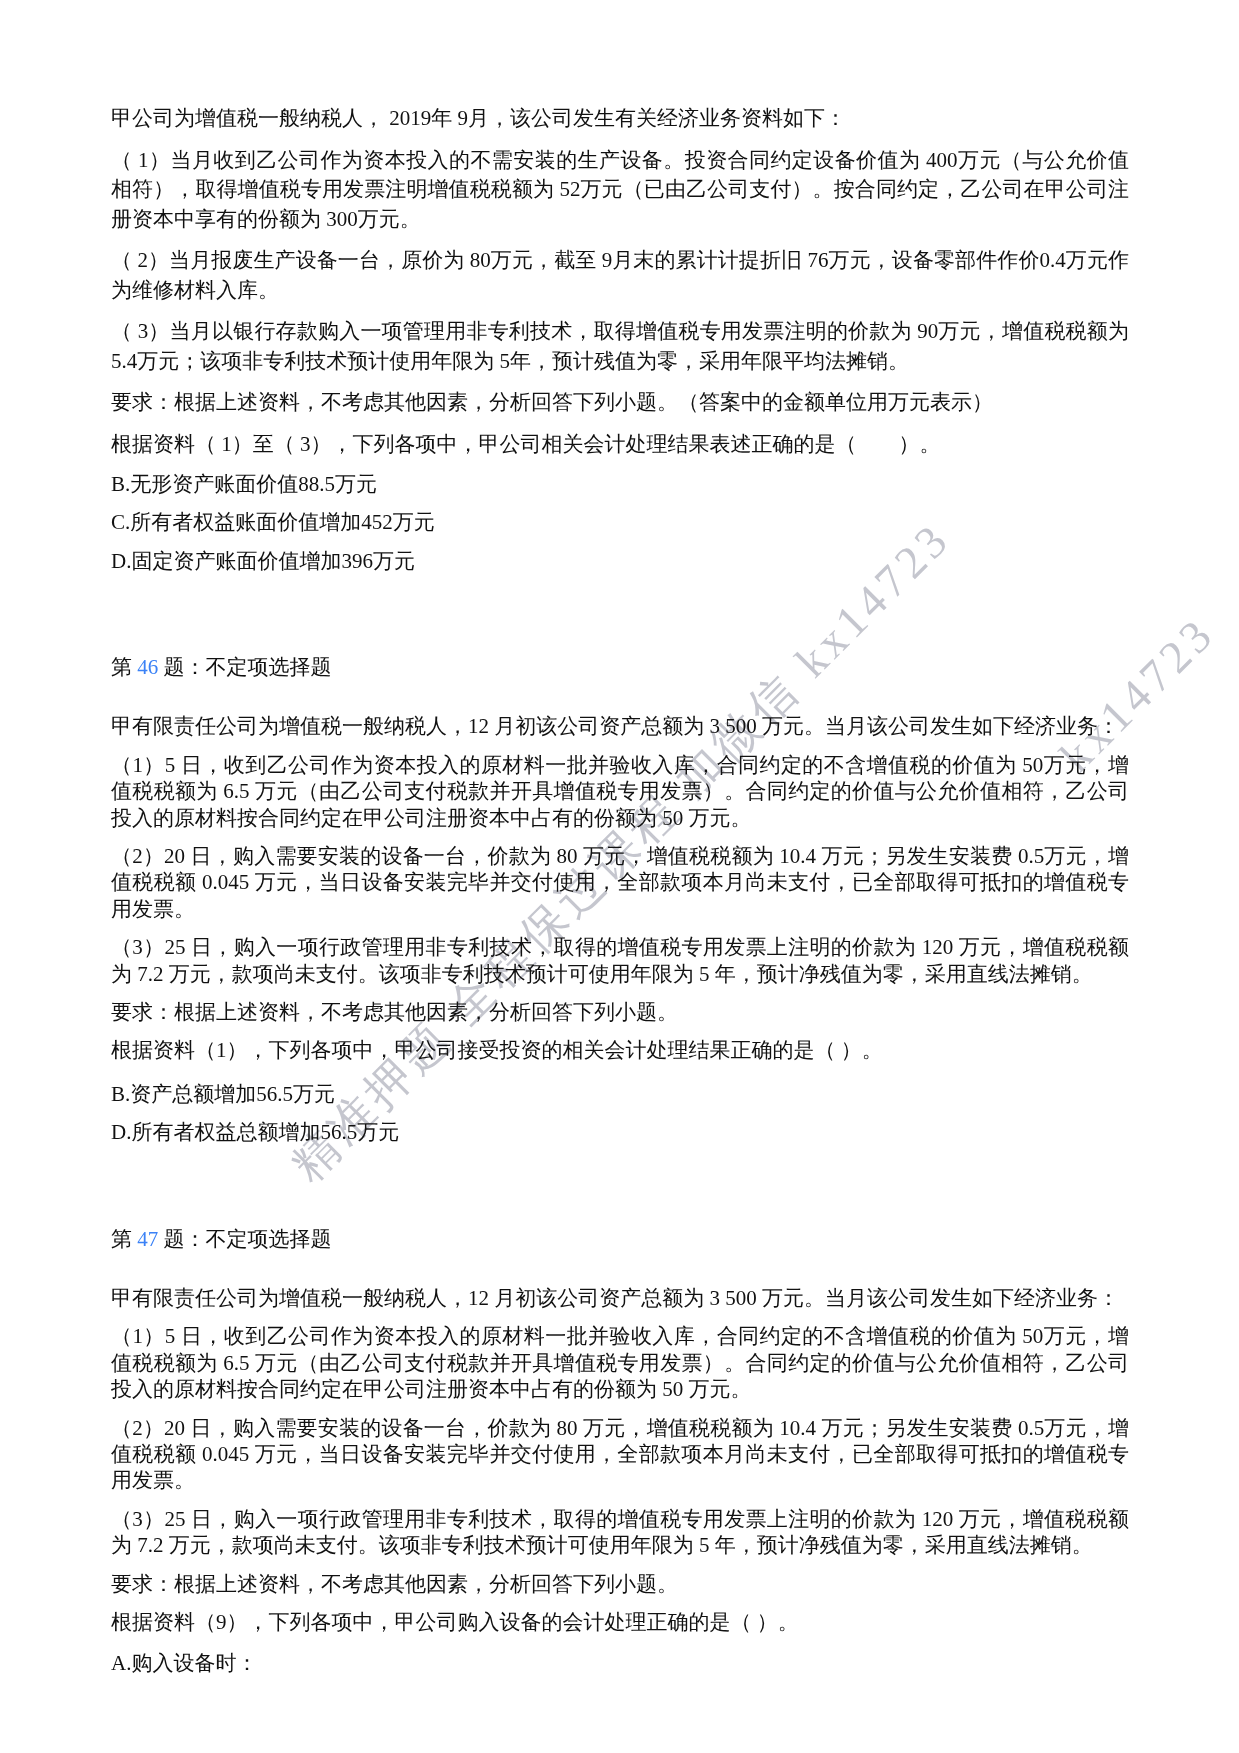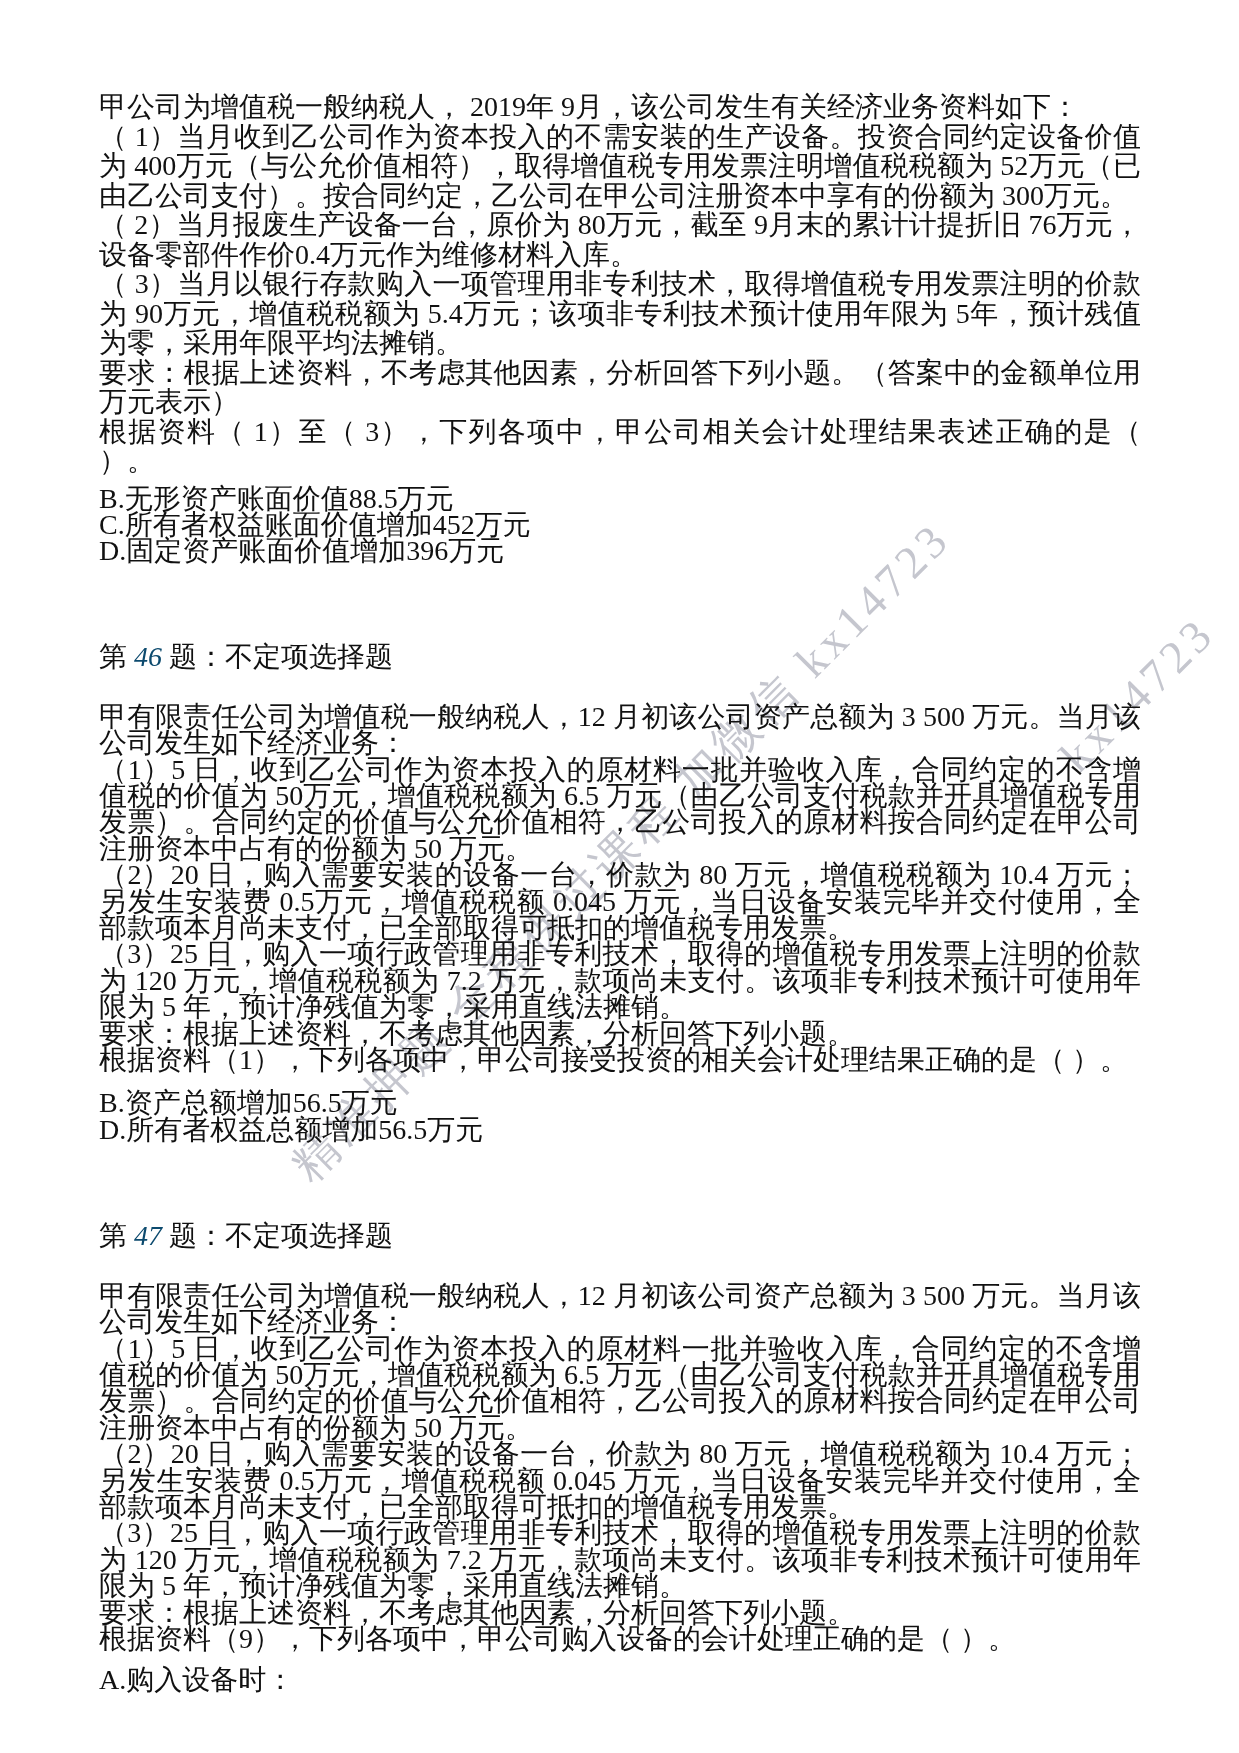--- a/index.html
+++ b/index.html
@@ -11,39 +11,39 @@
     overflow:hidden;
     font-family:"Liberation Serif","DejaVu Serif",serif;
     color:#111111;
   }
   .content{
     position:absolute;
     left:99px;top:92px;
     width:1042px;
   }
   .q p{
-    margin:0;
-    font-size:28px;
+    margin:12px;
+    font-size:21px;
     text-align:justify;
     text-justify:inter-ideograph;
     text-align-last:left;
     word-break:break-all;
   }
   .q45 p{line-height:29.5px;}
   .q46 p,.q47 p{line-height:26.4px;}
   .options{margin-top:11px;}
   .q45 .options{margin-top:10px;}
   .q45 .options p{line-height:26.3px;}
   .q46 .options{margin-top:17px;}
   .q47 .options{margin-top:15px;}
   .qheader{margin:0;font-size:21.5px;line-height:27px;}
   .sec46{margin-top:80px;}
   .sec46 .body,.sec47 .body{margin-top:33px;}
   .sec47{margin-top:80px;}
-  .qnum{color:#0c4a6e;font-style:italic;}
+  .qnum{color:#3b82f6;}
   .watermark{
     position:absolute;
     color:#b7b9c3;
     opacity:.8;
     font-size:46px;
     letter-spacing:5px;
     white-space:nowrap;
     transform:rotate(-45deg);
     transform-origin:0 50%;
     pointer-events:none;

